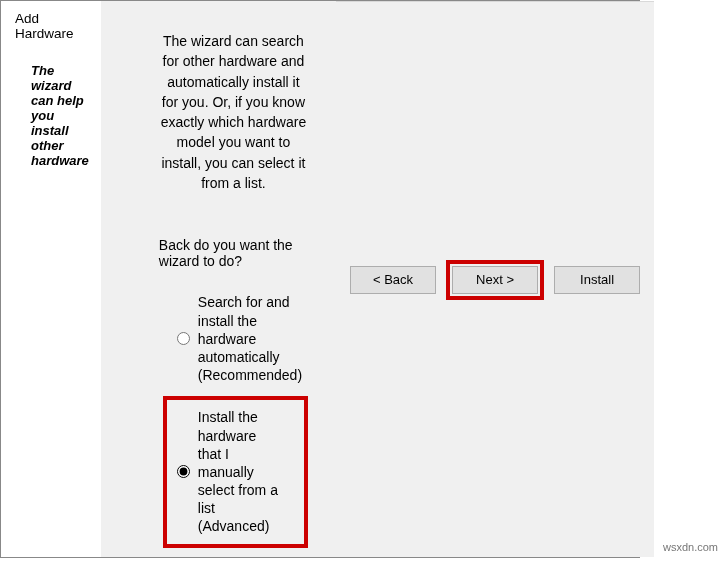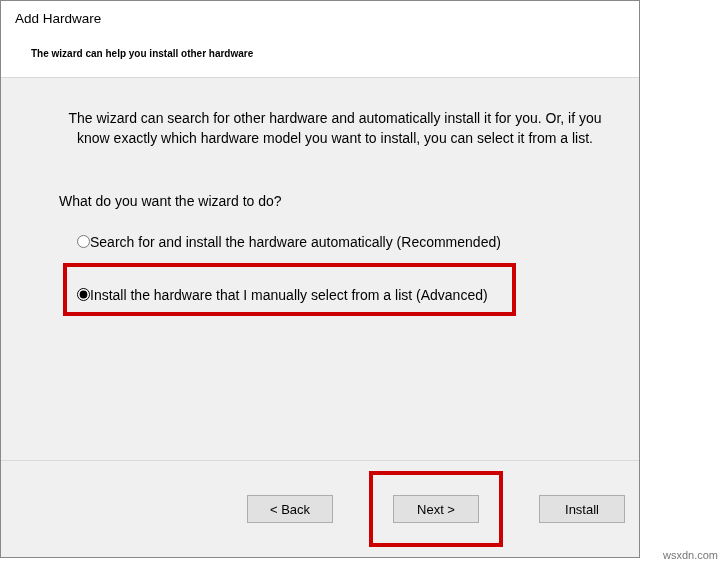--- a/index.html
+++ b/index.html
@@ -10,40 +10,40 @@
       width: 724px;
       height: 563px;
       position: relative;
       overflow: hidden;
     }
     .dialog {
       width: 640px;
       height: 558px;
       border: 1px solid #888;
       display: flex;
-      flex-direction: column;
       background: #14b8a6;
     }
     .header-area {
       background: #fff;
       padding: 10px 12px 18px 12px;
       border-bottom: 0;
     }
     .dlg-title {
       font-size: 13.5px;
       color: #000;
       margin-bottom: 22px;
       font-weight: 400;
       padding-left: 2px;
     }
     .subtitle {
-      font-size: 10px;
+      font-size: 13px;
       font-weight: 700;
       color: #000;
       padding-left: 18px;
+      font-style: italic;
     }
     .divider {
       height: 1px;
       background: #d9d9d9;
       width: 100%;
     }
     .body-area {
       flex: 1;
       background: #f0f0f0;
       padding: 30px 28px 10px 58px;
@@ -56,24 +56,24 @@
       max-width: 610px;
       text-align: center;
     }
     .prompt {
       font-size: 14px;
       margin-bottom: 20px;
     }
     .radio-row {
       display: flex;
       align-items: center;
+      gap: 8px;
       padding: 4px 6px;
       font-size: 14px;
       line-height: 1.3;
-      margin-top: 11px;
     }
     .highlight-box {
       border: 4px solid #c00;
       display: inline-flex;
       align-items: flex-end;
       padding: 8px 24px 8px 6px;
       margin-top: 8px;
     }
     input[type="radio"] {
       width: 13px;
@@ -96,50 +96,49 @@
       background: #e1e1e1;
       font-family: inherit;
       font-size: 13px;
       color: #000;
       cursor: pointer;
       padding: 0 10px;
     }
     .btn-wrap {
       display: inline-flex;
       align-items: center;
-      margin-left: 26px;
     }
     .btn-highlight {
       border: 4px solid #c00;
-      padding: 20px;
+      padding: 2px;
     }
     .watermark {
       position: absolute;
-      bottom: 2px;
+      bottom: 10px;
       right: 6px;
       font-size: 11px;
       color: #777;
       font-family: Arial, sans-serif;
     }
   </style>
 </head>
 <body>
 
 <div class="dialog">
 
   <div class="header-area">
     <div class="dlg-title">Add Hardware</div>
     <div class="subtitle">The wizard can help you install other hardware</div>
   </div>
 
   <div class="divider"></div>
 
   <div class="body-area">
     <div class="body-text">The wizard can search for other hardware and automatically install it for you. Or, if you know exactly which hardware model you want to install, you can select it from a list.</div>
-    <div class="prompt">What do you want the wizard to do?</div>
+    <div class="prompt">Back do you want the wizard to do?</div>
 
     <div class="radio-row" style="margin-left:12px;">
       <input type="radio" name="wizard-action" style="">
       <span>Search for and install the hardware automatically (Recommended)</span>
     </div>
 
     <div class="highlight-box" style="margin-left:4px;">
       <div class="radio-row" style="padding:0 0 0 4px;">
         <input type="radio" name="wizard-action" checked="" style="">
         <span>Install the hardware that I manually select from a list (Advanced)</span>

